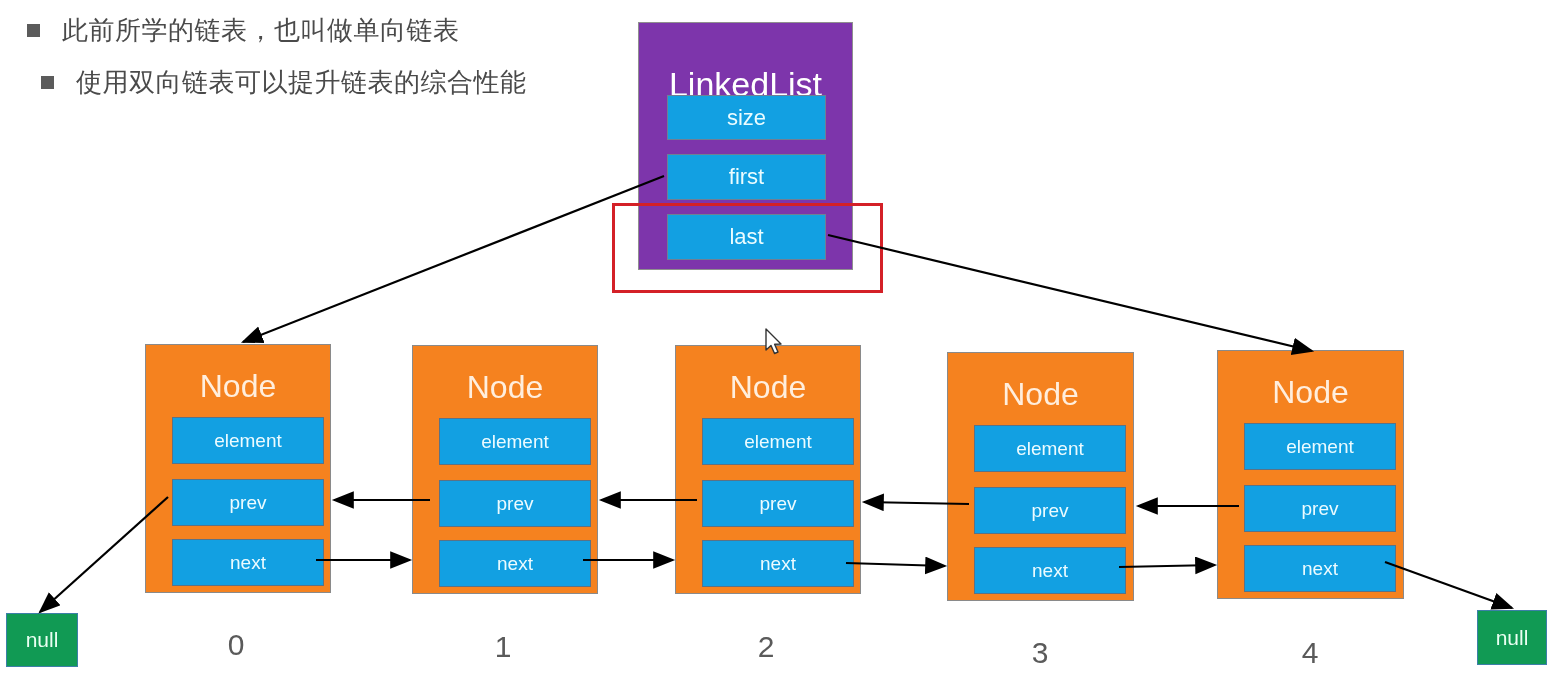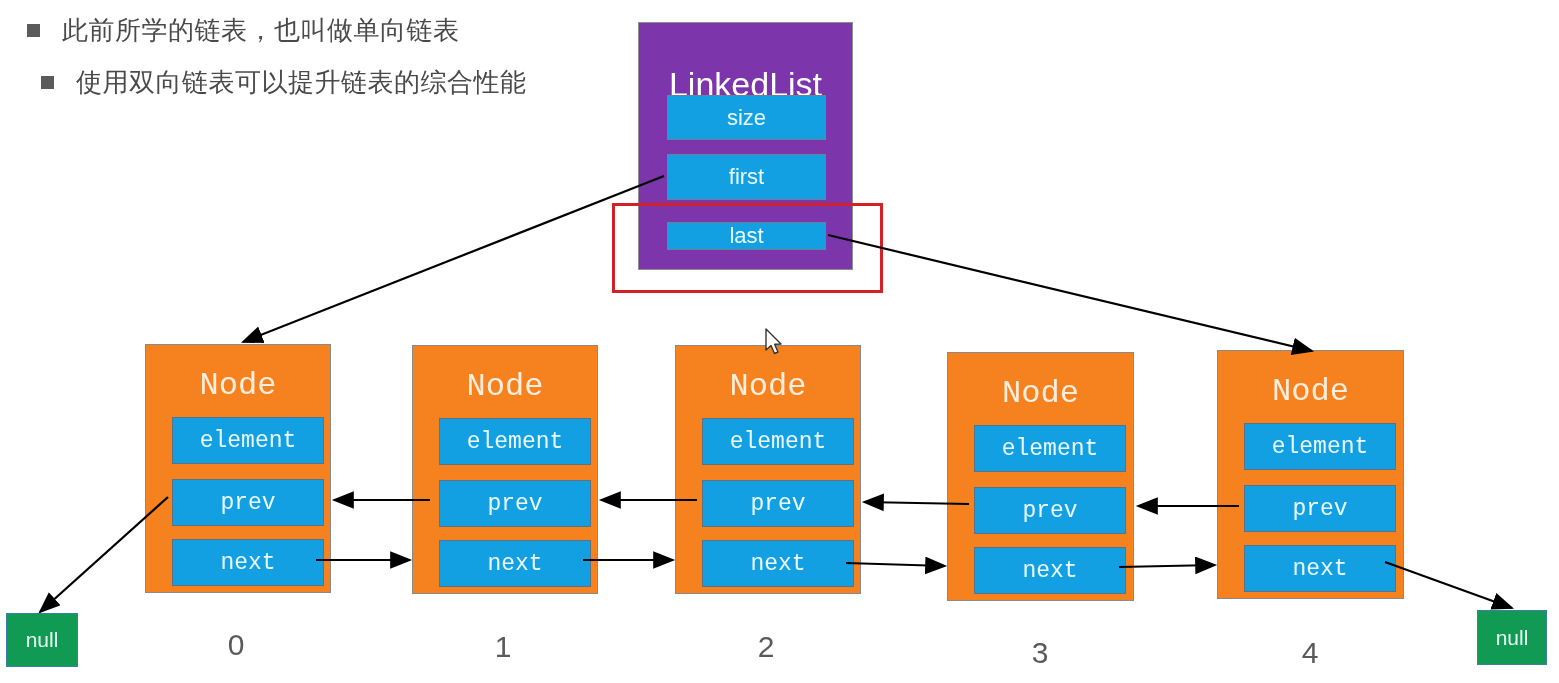--- a/index.html
+++ b/index.html
@@ -66,40 +66,39 @@
     justify-content: center;
     font-size: 22px;
   }
 
   
   .node-card {
     position: absolute;
     background: #f5821f;
     border: 1px solid #8a8a8a;
     box-sizing: border-box;
-    font-family: Liberation Mono, monospace;
   }
   .node-title {
     position: absolute;
     left: 0; right: 0;
     text-align: center;
     color: #ffeedd;
     font-size: 32px;
     line-height: 1;
   }
   .node-field {
     position: absolute;
     background: #12a0e2;
     border: 1px solid #5b7285;
     box-sizing: border-box;
     color: #ecfbff;
     display: flex;
     align-items: center;
     justify-content: center;
-    font-size: 23px;
+    font-size: 19px;
   }
 
   
   .null-chip {
     position: absolute;
     background: #119a54;
     border: 1px solid #3c7fa8;
     box-sizing: border-box;
     color: #eafff2;
     display: flex;
@@ -149,21 +148,21 @@
   </div>
   <div class="bullet-row" style="left:41px; top:69px;">
     <span class="bullet-sq"></span>
     <span class="bullet-text">使用双向链表可以提升链表的综合性能</span>
   </div>
 
   <div class="ll-card" style="left:638px; top:22px; width:215px; height:248px;">
     <div class="ll-title" style="top:44px;">LinkedList</div>
     <div class="field" style="left:28px; top:131px; width:159px; height:46px;">first</div>
     <div class="field" style="left:28px; top:72px; width:159px; height:45px;">size</div>
-    <div class="field" style="left:28px; top:191px; width:159px; height:28px;margin-top:8px;">last</div>
+    <div class="field" style="left:28px; top:191px; width:159px; height:46px;">last</div>
   </div>
 
   <div class="highlight-box" style="left:612px; top:203px; width:271px; height:90px;"></div>
 
   <div class="node-card" style="left:145px; top:344px; width:186px; height:249px;">
     <div class="node-title" style="top:25px;">Node</div>
     <div class="node-field" style="left:26px; top:72px; width:152px; height:47px;">element</div>
     <div class="node-field" style="left:26px; top:134px; width:152px; height:47px;">prev</div>
     <div class="node-field" style="left:26px; top:194px; width:152px; height:47px;">next</div>
   </div>

